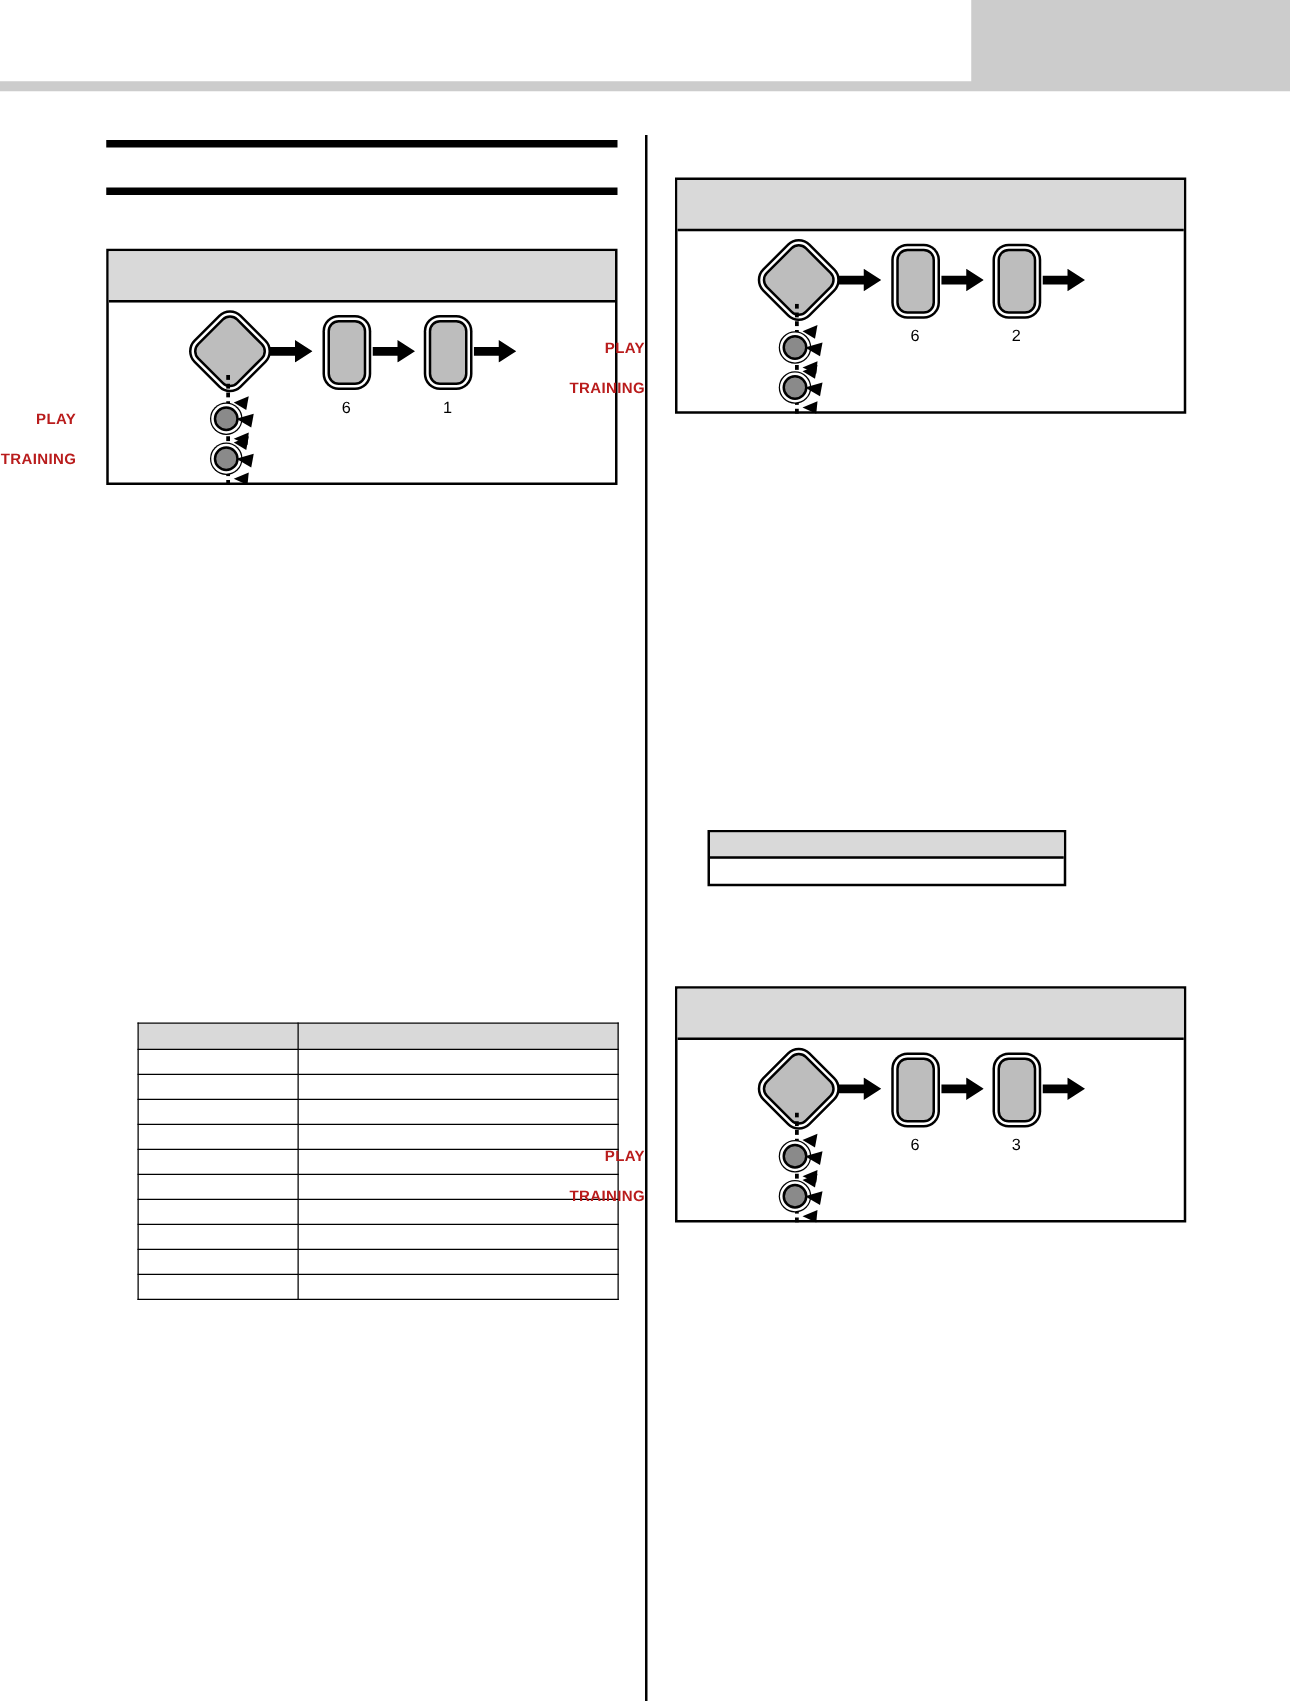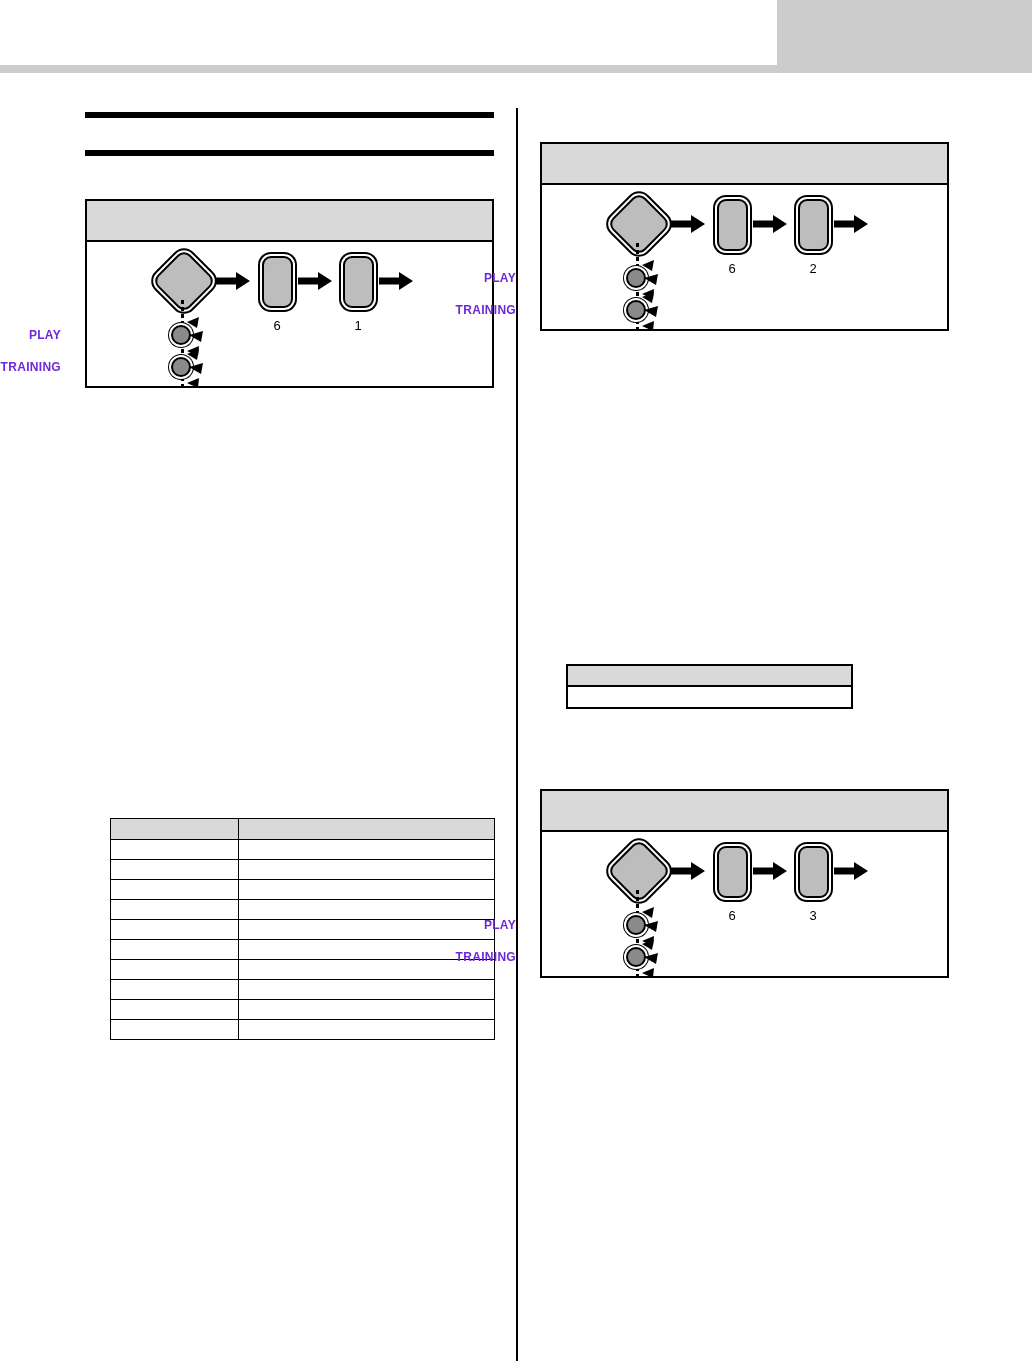--- a/index.html
+++ b/index.html
@@ -173,21 +173,21 @@
   .led-row.row-training { left: 10px; top: 115px; }
 
   .led-text {
     position: absolute;
     right: 36px;
     top: 3px;
     font-size: 12px;
     font-weight: bold;
     letter-spacing: 0.3px;
     white-space: nowrap;
-    color: #6d28d9;
+    color: #b91c1c;
     font-family: "Liberation Sans", sans-serif;
   }
   .led-lamp {
     position: absolute;
     left: 74px;
     top: 0;
     width: 20px;
     height: 20px;
     border-radius: 50%;
     background: #8a8a8a;

